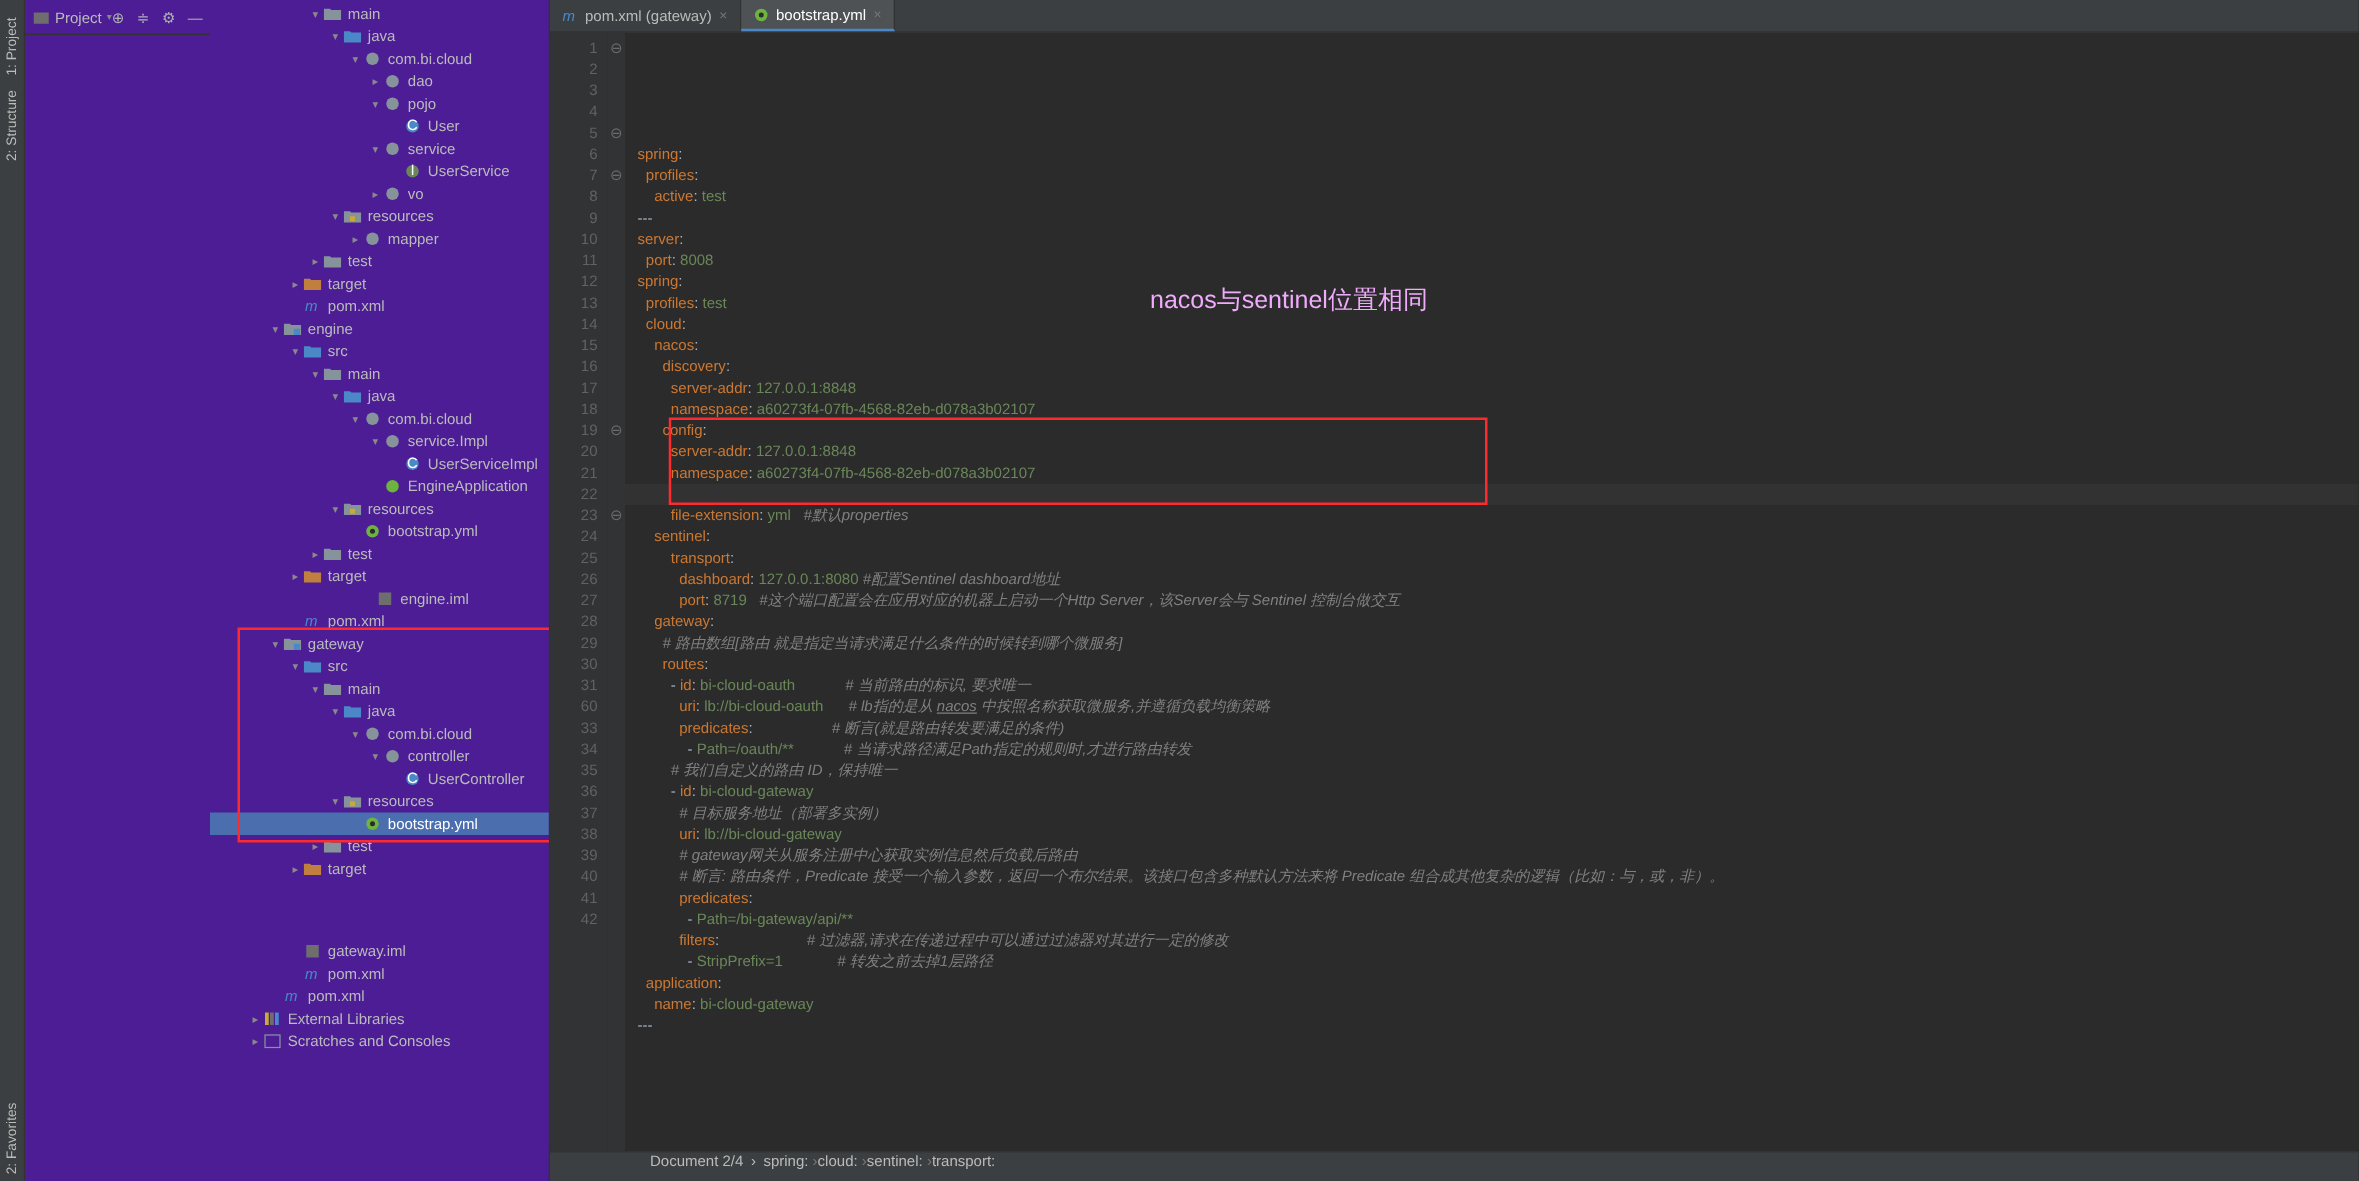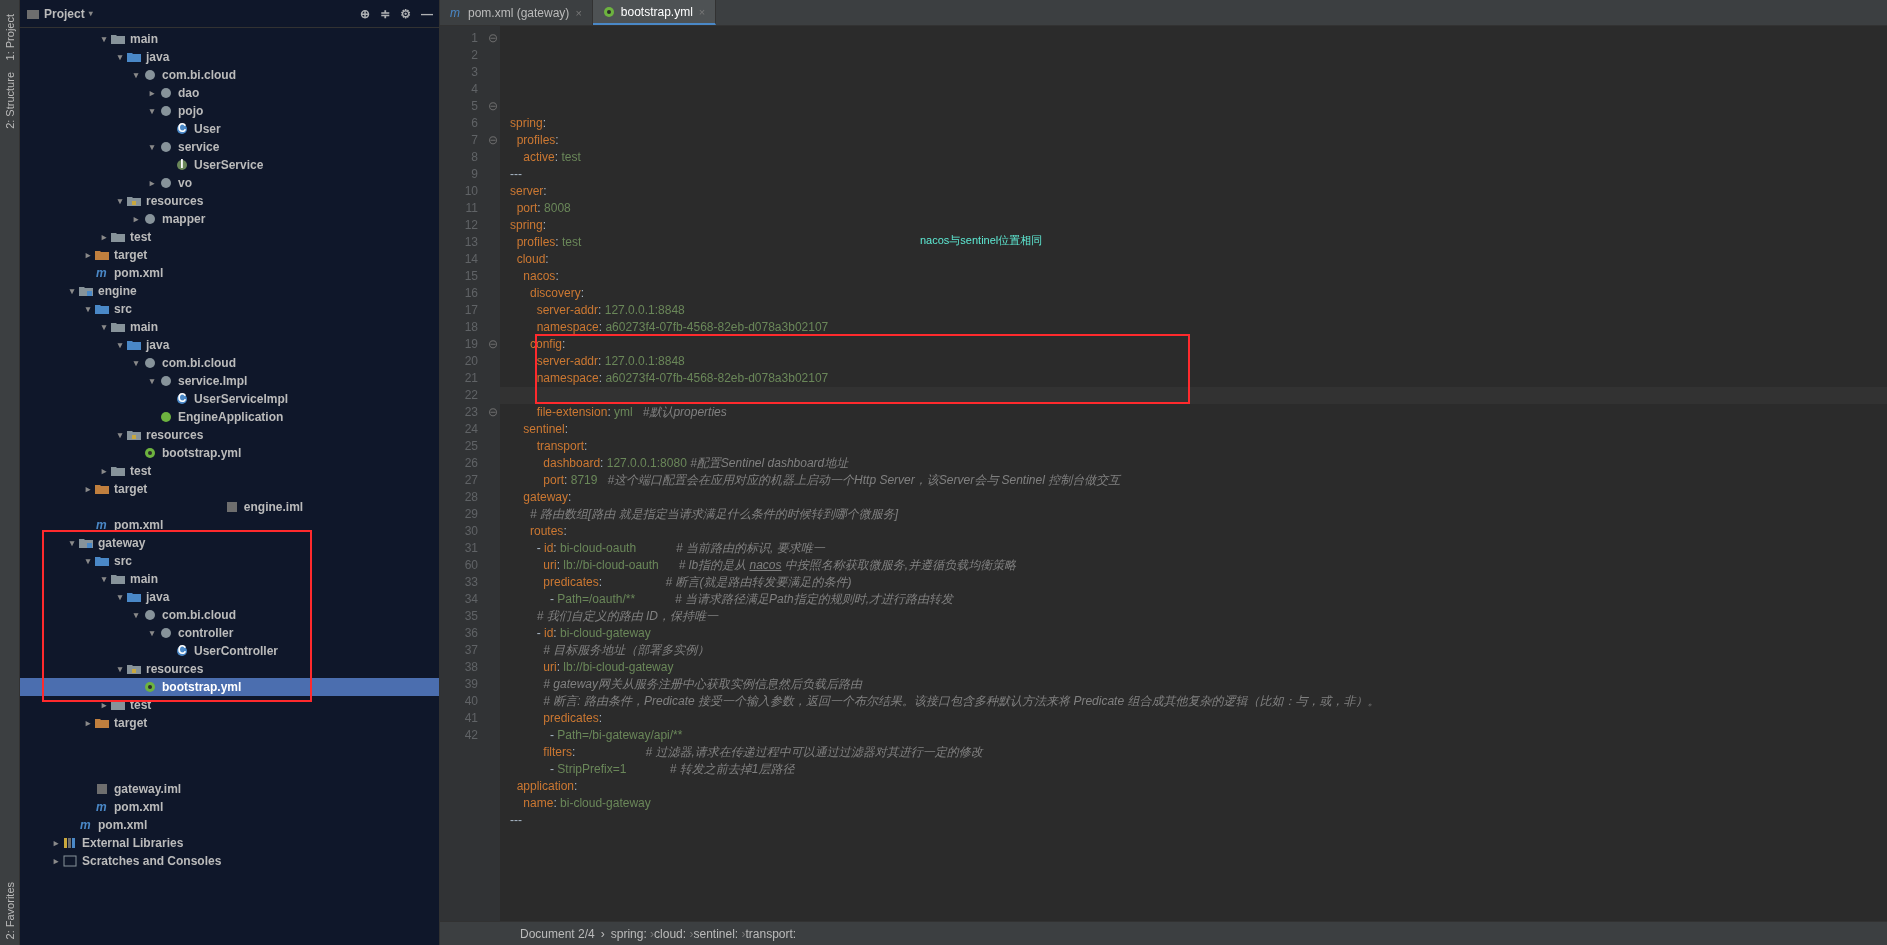--- a/index.html
+++ b/index.html
@@ -1,20 +1,20 @@
 <!DOCTYPE html>
 <html><head>
 <meta charset="utf-8">
 <style>
 * { margin: 0; padding: 0; box-sizing: border-box; font-family: "Segoe UI", sans-serif; font-size: 12px; }
 body { background: #2b2b2b; color: #a9b7c6; width: 1887px; height: 945px; overflow: hidden; }
 .app { display: flex; height: 100%; }
 .left-tabs { width: 20px; background: #3c3f41; border-right: 1px solid #323232; display: flex; flex-direction: column; align-items: center; padding-top: 8px; }
 .left-tabs .vtab { writing-mode: vertical-lr; transform: rotate(180deg); color: #bbbbbb; font-size: 11px; padding: 6px 2px; cursor: pointer; }
-.sidebar { width: 420px; background: #0f172a; border-right: 1px solid #323232; display: flex; flex-direction: column; font-weight: bold; }
+.sidebar { width: 420px; background: #4c1d95; border-right: 1px solid #323232; display: flex; flex-direction: row; }
 .sidebar-header { height: 28px; display: flex; align-items: center; justify-content: space-between; padding: 0 6px; border-bottom: 1px solid #323232; }
 .sidebar-title { display: flex; align-items: center; gap: 4px; color: #bbbbbb; }
 .sidebar-actions { display: flex; align-items: center; gap: 10px; color: #afb1b3; }
 .tree { flex: 1; overflow: auto; padding: 2px 0; font-size: 12px; }
 .node { display: flex; align-items: center; height: 18px; padding-right: 6px; white-space: nowrap; cursor: pointer; }
 .node.selected { background: #4b6eaf; color: #ffffff; }
 .node .arrow { width: 12px; text-align: center; color: #8a8a8a; font-size: 9px; }
 .node .icon { width: 16px; height: 14px; display: inline-flex; align-items: center; justify-content: center; margin-right: 4px; }
 .node .label { color: #bbbbbb; }
 .node.selected .label { color: #ffffff; }
@@ -26,22 +26,22 @@
 .tab .close { color: #777; font-size: 11px; }
 .code-wrap { flex: 1; display: flex; overflow: hidden; position: relative; }
 .gutter { width: 46px; background: #313335; text-align: right; padding: 4px 8px 4px 4px; color: #606366; font-family: "JetBrains Mono", Consolas, monospace; font-size: 12px; line-height: 17px; user-select: none; }
 .fold-gutter { width: 14px; background: #313335; padding-top: 4px; line-height: 17px; font-size: 10px; color: #6b6b6b; text-align: center; }
 .code { flex: 1; padding: 4px 0 4px 10px; font-family: "JetBrains Mono", Consolas, monospace; font-size: 12px; line-height: 17px; white-space: pre; overflow: auto; position: relative; }
 .k { color: #cc7832; }
 .s { color: #6a8759; }
 .c { color: #808080; font-style: italic; }
 .hl-line { position: absolute; left: 0; right: 0; height: 17px; background: #323232; }
 .red-box { position: absolute; border: 2px solid #ff2a2d; pointer-events: none; }
-.annotation { position: absolute; color: #5eead4; font-size: 11px; font-weight: 500; }
-.statusbar { height: 24px; background: #3c3f41; border-top: 1px solid #323232; display: flex; align-items: center; padding: 0 10px; color: #bbbbbb; gap: 6px; font-size: 11px; }
+.annotation { position: absolute; color: #f0abfc; font-size: 20px; font-weight: 500; }
+.statusbar { height: 24px; background: #3c3f41; border-top: 1px solid #323232; display: flex; align-items: flex-start; padding: 0 10px; color: #bbbbbb; gap: 6px; font-size: 11px; }
 .statusbar .crumb::after { content: " \203A "; color: #777; }
 .statusbar .crumb:last-child::after { content: ""; }
 svg { display: block; }
 </style>
 </head>
 <body>
 
 <div class="app">
   <div class="left-tabs">
     <div class="vtab">1: Project</div>

